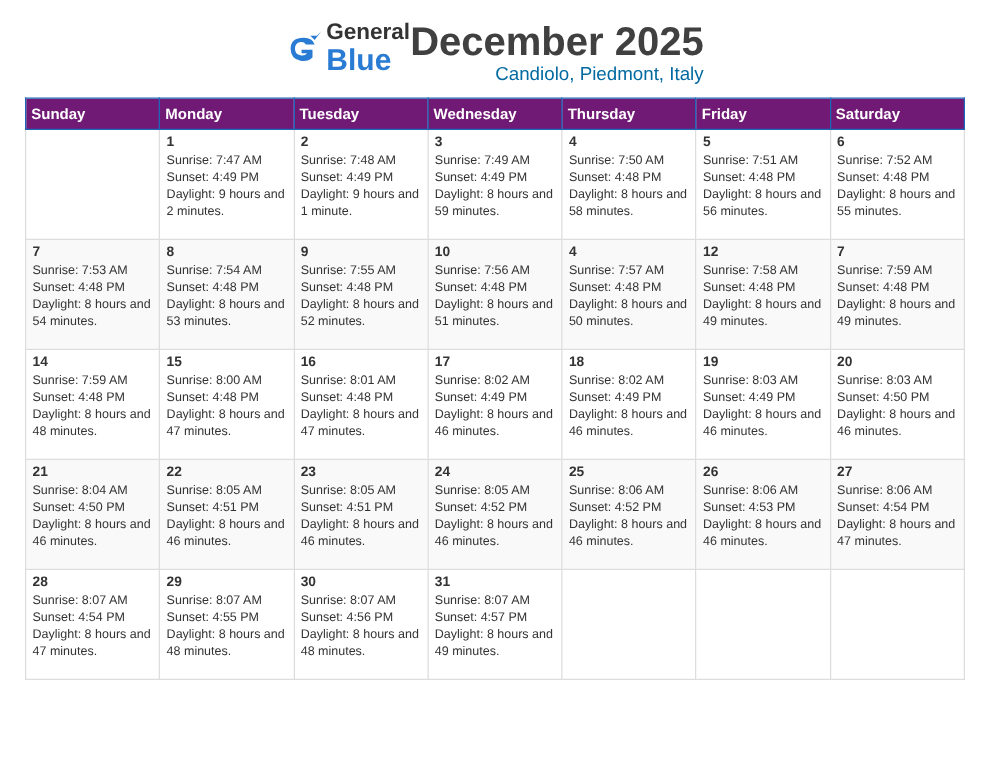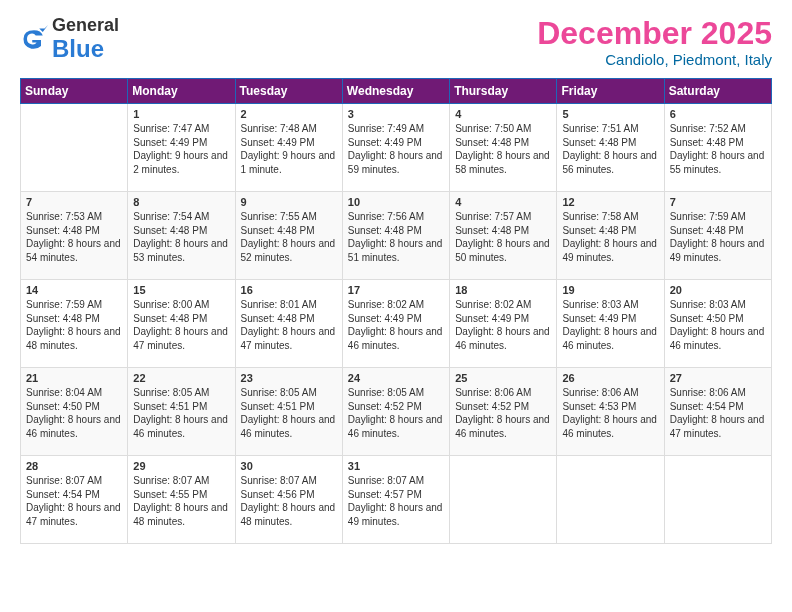--- a/index.html
+++ b/index.html
@@ -11,21 +11,21 @@
       overflow: hidden;
     }
     .page {
       width: 792px;
       height: 612px;
       padding: 16px 20px 10px 20px;
       background: #fff;
     }
     .header {
       display: flex;
-      justify-content: space-between;
+      justify-content: center;
       align-items: flex-start;
       margin-bottom: 10px;
     }
     .logo {
       display: flex;
       align-items: center;
       gap: 4px;
     }
     .logo-text {
       display: flex;
@@ -45,21 +45,21 @@
     .logo-icon {
       width: 28px;
       height: 28px;
     }
     .title-block {
       text-align: right;
     }
     .month-title {
       font-size: 32px;
       font-weight: bold;
-      color: #ec4899;
+      color: #404040;
       line-height: 1.1;
     }
     .location {
       font-size: 15px;
       color: #0369a1;
     }
     .calendar {
       width: 100%;
       border-collapse: collapse;
       border: 1px solid #ccc;

